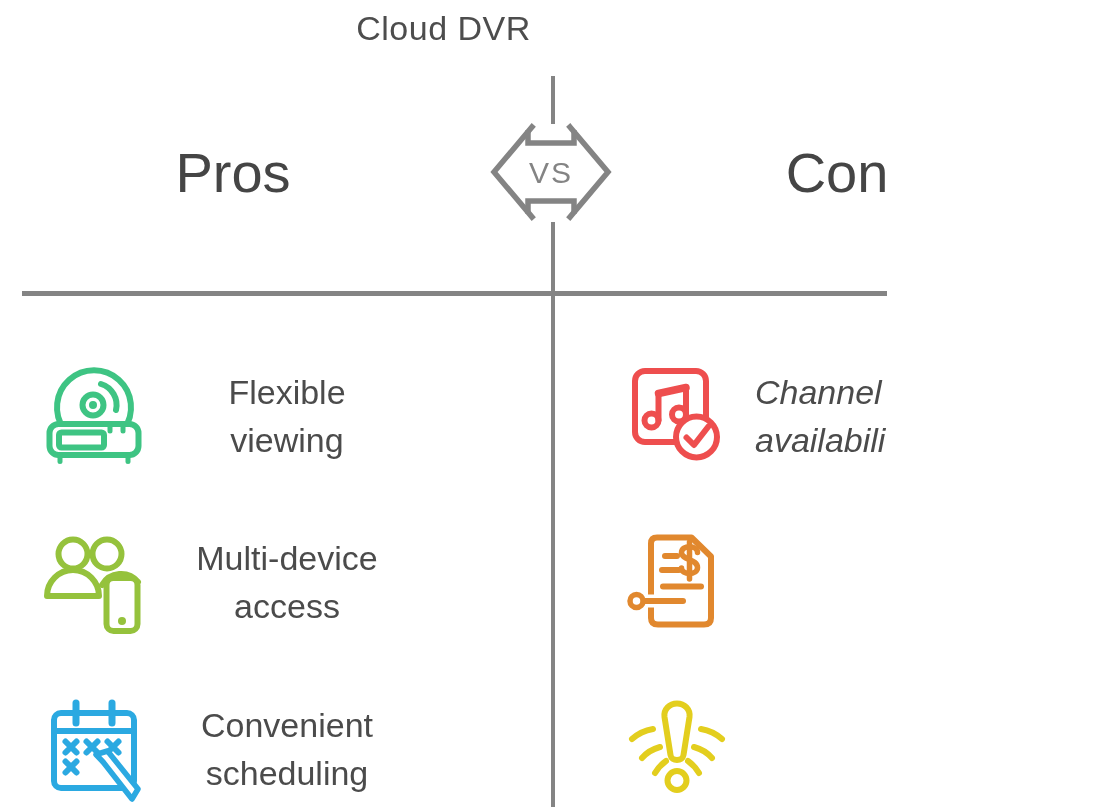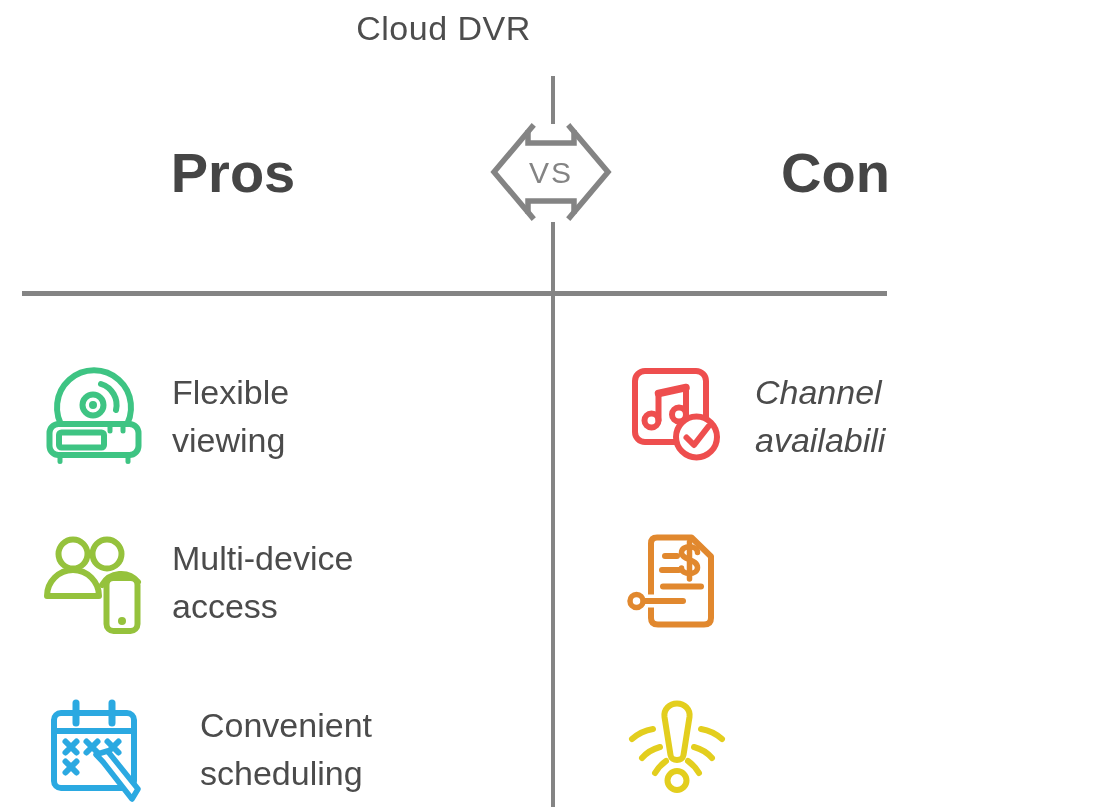--- a/index.html
+++ b/index.html
@@ -12,30 +12,30 @@
     font-size:34px;color:#4d4d4d;letter-spacing:.5px;
   }
   .connector{position:absolute;left:551px;width:4px;background:#848484;}
   .connector.seg1{top:76px;height:48px;}
   .connector.seg2{top:222px;height:585px;}
   .h-divider{position:absolute;left:22px;top:291px;width:1061px;height:5px;background:#848484;}
   .vs-badge{position:absolute;left:488px;top:123px;width:126px;height:98px;}
   .vs-badge text{fill:#848484;font-family:"Liberation Sans",sans-serif;font-size:30px;letter-spacing:2px;}
   .heading{
     position:absolute;width:220px;text-align:center;top:140px;
-    font-size:56px;font-weight:700;color:#454545;
+    font-size:56px;font-weight:400;color:#454545;
   }
   .heading.pros{left:123px;}
   .heading.cons{left:741px;}
   .row{position:absolute;display:flex;align-items:center;}
-  .row.left{left:44px;}
+  .row.left{left:44px;text-align:center;}
   .row.right{left:627px;font-style:italic;}
   .row.r1{top:363px;}
   .row.r2{top:529px;}
-  .row.r3{top:696px;gap:28px;}
+  .row.r3{top:696px;}
   .icon-box{width:100px;height:106px;flex:0 0 auto;margin-right:28px;}
   .icon-box svg{width:100%;height:100%;display:block;}
   .item-label{width:230px;font-size:34px;line-height:48px;color:#4b4b4b;}
 </style>
 </head>
 <body>
 
 <div class="stage">
 
   <div class="title">Cloud DVR</div>

